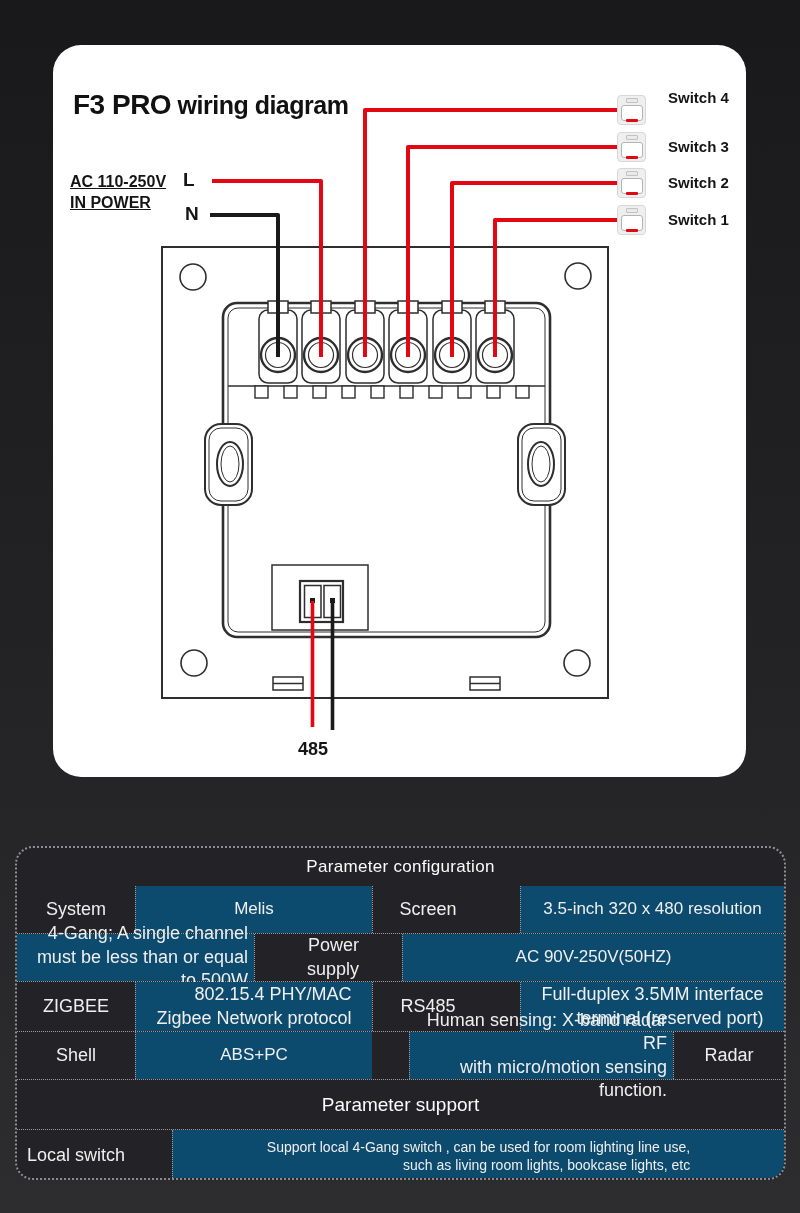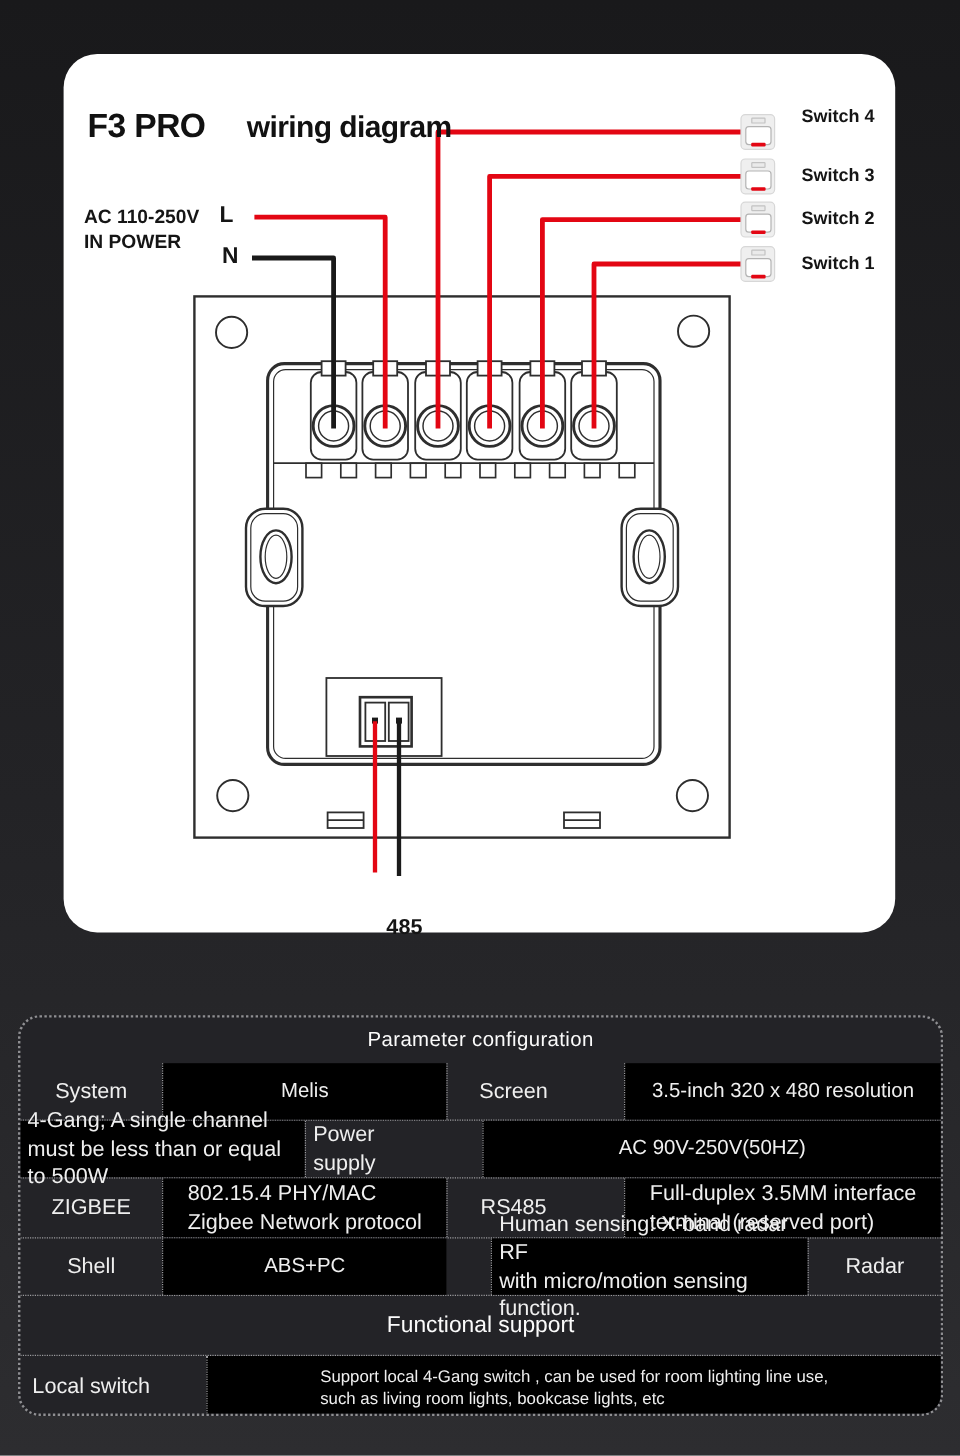--- a/index.html
+++ b/index.html
@@ -13,29 +13,29 @@
   .card{
     position:absolute;left:53px;top:45px;width:693px;height:732px;
     background:#ffffff;border-radius:28px;
   }
   .card svg{position:absolute;left:0;top:0;}
   .diagram-title{
     position:absolute;left:20px;top:44px;color:#111;white-space:nowrap;
     font-weight:bold;letter-spacing:-0.5px;
   }
   .diagram-title .t-main{font-size:28px;}
-  .diagram-title .t-rest{font-size:25px;margin-left:28px;}
+  .diagram-title .t-rest{font-size:25px;}
   .power-label{
     position:absolute;left:17px;top:126px;color:#151515;
-    font-size:16px;font-weight:bold;line-height:1.32;white-space:pre-line;
+    font-size:16px;font-weight:bold;line-height:1.32;white-space:pre-line;text-decoration:underline;
   }
   .lbl-L{position:absolute;left:130px;top:124px;font-size:19px;font-weight:bold;color:#151515;}
   .lbl-N{position:absolute;left:132px;top:158px;font-size:19px;font-weight:bold;color:#151515;}
-  .lbl-485{position:absolute;left:252px;top:694px;width:64px;text-align:center;
-    font-size:18px;font-weight:bold;color:#151515;margin-top:23px;}
+  .lbl-485{position:absolute;left:228px;top:694px;width:64px;text-align:center;
+    font-size:18px;font-weight:bold;color:#151515;}
   
   .sw-icon{
     position:absolute;left:564px;width:29px;height:30px;
     background:#efefef;border:1px solid #d7d7d7;border-radius:4px;box-sizing:border-box;
   }
   .sw-icon .tab{
     position:absolute;top:2px;left:50%;margin-left:-6px;width:12px;height:5px;
     background:#eaeaea;border:1px solid #c2c2c2;border-radius:1px;box-sizing:border-box;
   }
   .sw-icon .btn{
@@ -52,29 +52,29 @@
   }
   
   .spec{
     position:absolute;left:15px;top:846px;width:771px;height:334px;
     box-sizing:border-box;border:2px dotted #8f8f92;border-radius:18px;
     background:#232327;color:#efefef;overflow:hidden;
   }
   .spec .row{display:flex;width:100%;box-sizing:border-box;}
   .spec .row + .row{border-top:1px dotted #9b9b9e;}
   .cell{
-    display:flex;align-items:center;justify-content:center;text-align:left;
+    display:flex;align-items:center;justify-content:center;text-align:right;
     box-sizing:border-box;padding:2px 6px;white-space:pre-line;line-height:1.3;
   }
   .cell + .cell{border-left:1px dotted #9b9b9e;}
   .c1{width:118px;flex:none;}
   .c2{width:237px;flex:none;}
   .c3{width:111px;flex:none;}
   .c4{flex:1;margin-left:37px;}
-  .val{background:#000000;}
+  .val{background:#0c4a6e;}
   .lab{font-size:18px;}
   .big{font-size:17px;}
   .small{font-size:18px;}
   .title-row{height:38px;justify-content:center;align-items:center;display:flex;
     font-size:17px;letter-spacing:0.3px;color:#fbfbfb;}
   .section-row{height:50px;justify-content:center;align-items:center;display:flex;
     font-size:19px;color:#fbfbfb;}
   .h47{height:47px;} .h48{height:48px;} .h50{height:50px;} .h53{height:53px;}
 </style>
 </head>
@@ -239,20 +239,20 @@
   </div>
 
   <div class="row h48">
     <div class="cell c1 lab">Shell</div>
     <div class="cell c2 val big">ABS+PC</div>
     <div class="cell c4 val small">Human sensing: X-band radar RF
 with micro/motion sensing function.</div>
     <div class="cell c3 lab">Radar</div>
   </div>
 
-  <div class="row section-row">Functional support</div>
+  <div class="row section-row">Parameter support</div>
 
   <div class="row h53">
     <div class="cell c1 lab">Local switch</div>
     <div class="cell c4 val small" style="font-size:14px">Support local 4-Gang switch , can be used for room lighting line use,
 such as living room lights, bookcase lights, etc</div>
   </div>
 </div>
 
 </body></html>

